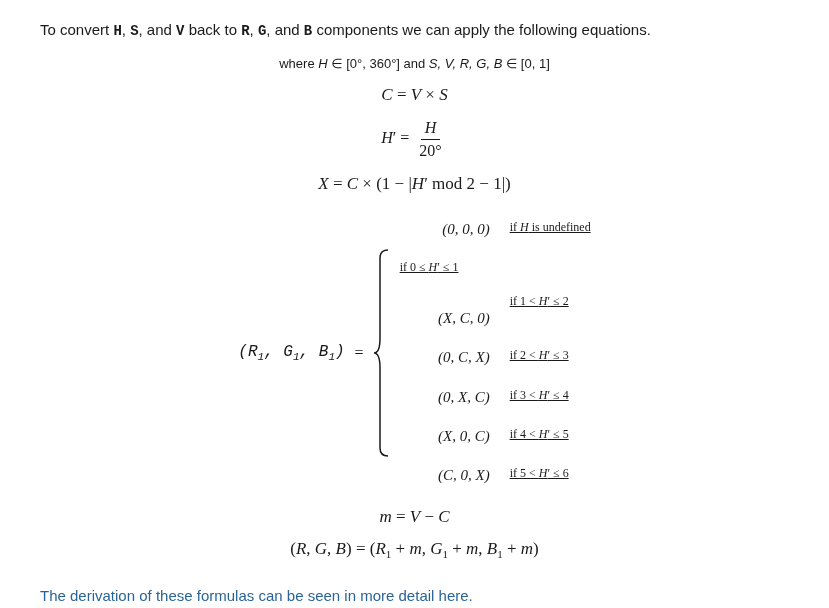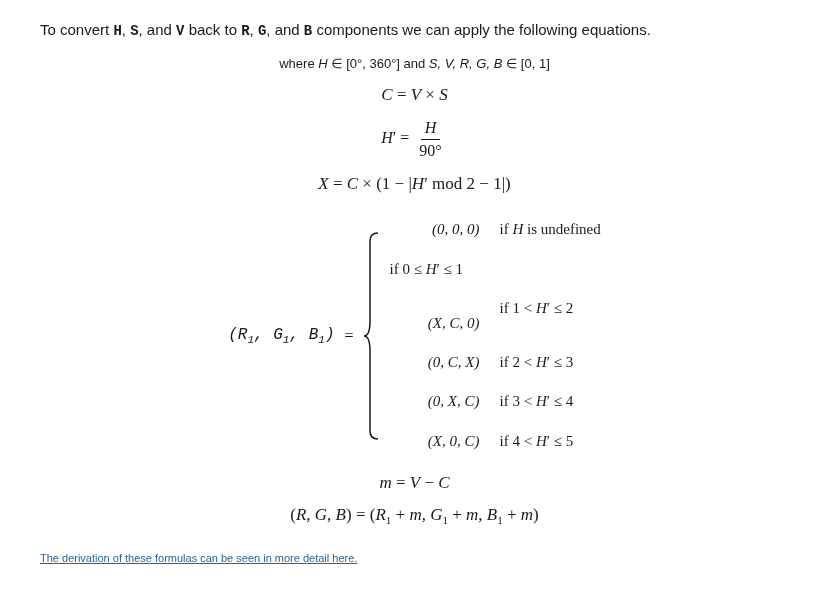--- a/index.html
+++ b/index.html
@@ -86,29 +86,29 @@
       line-height: 1.55;
     }
 
     .pw-value {
       width: 90px;
       text-align: right;
       font-style: italic;
     }
 
     .pw-cond {
-      font-size: 15px;
+      font-size: 12px;
+      text-decoration: underline;
     }
 
     .derivation-line {
       font-family: Arial, sans-serif;
-      font-size: 11px;
+      font-size: 15px;
       color: #2a6496;
       margin-top: 26px;
-      text-decoration: underline;
     }
 
     .derivation-line a {
       color: #2a6496;
       text-decoration: none;
     }
 
     .eq-line {
       display: block;
       text-align: center;
@@ -136,21 +136,21 @@
 </div>
 
 <div class="eq-line">
   <span class="italic">C</span> = <span class="italic">V</span> × <span class="italic">S</span>
 </div>
 
 <div class="equation-block" style="margin: 14px 0;">
   <span class="italic">H</span>′ =
   <span class="fraction">
     <span class="numerator italic">H</span>
-    <span class="denominator">90°</span>
+    <span class="denominator">20°</span>
   </span>
 </div>
 
 <div class="eq-line" style="margin: 14px 0;">
   <span class="italic">X</span> = <span class="italic">C</span> × (1 − |<span class="italic">H</span>′ mod 2 − 1|)
 </div>
 
 <div style="display:flex; justify-content:center; align-items:center; margin: 16px 0 12px 0;">
   <div class="piecewise-container">
 
@@ -183,20 +183,24 @@
           <span class="pw-cond">if 2 &lt; <span style="font-style:italic;">H</span>′ ≤ 3</span>
         </div>
         <div class="piecewise-row">
           <span class="pw-value" style="font-style:italic;">(0, <span style="font-style:italic;">X</span>, <span style="font-style:italic;">C</span>)</span>
           <span class="pw-cond">if 3 &lt; <span style="font-style:italic;">H</span>′ ≤ 4</span>
         </div>
         <div class="piecewise-row">
           <span class="pw-value" style="font-style:italic;">(<span style="font-style:italic;">X</span>, 0, <span style="font-style:italic;">C</span>)</span>
           <span class="pw-cond">if 4 &lt; <span style="font-style:italic;">H</span>′ ≤ 5</span>
         </div>
+        <div class="piecewise-row">
+          <span class="pw-value" style="font-style:italic;">(<span style="font-style:italic;">C</span>, 0, <span style="font-style:italic;">X</span>)</span>
+          <span class="pw-cond">if 5 &lt; <span style="font-style:italic;">H</span>′ ≤ 6</span>
+        </div>
       </div>
     </div>
   </div>
 </div>
 
 <div class="eq-line" style="margin: 12px 0;">
   <span class="italic">m</span> = <span class="italic">V</span> − <span class="italic">C</span>
 </div>
 
 <div class="eq-line" style="margin: 12px 0 16px 0;">

